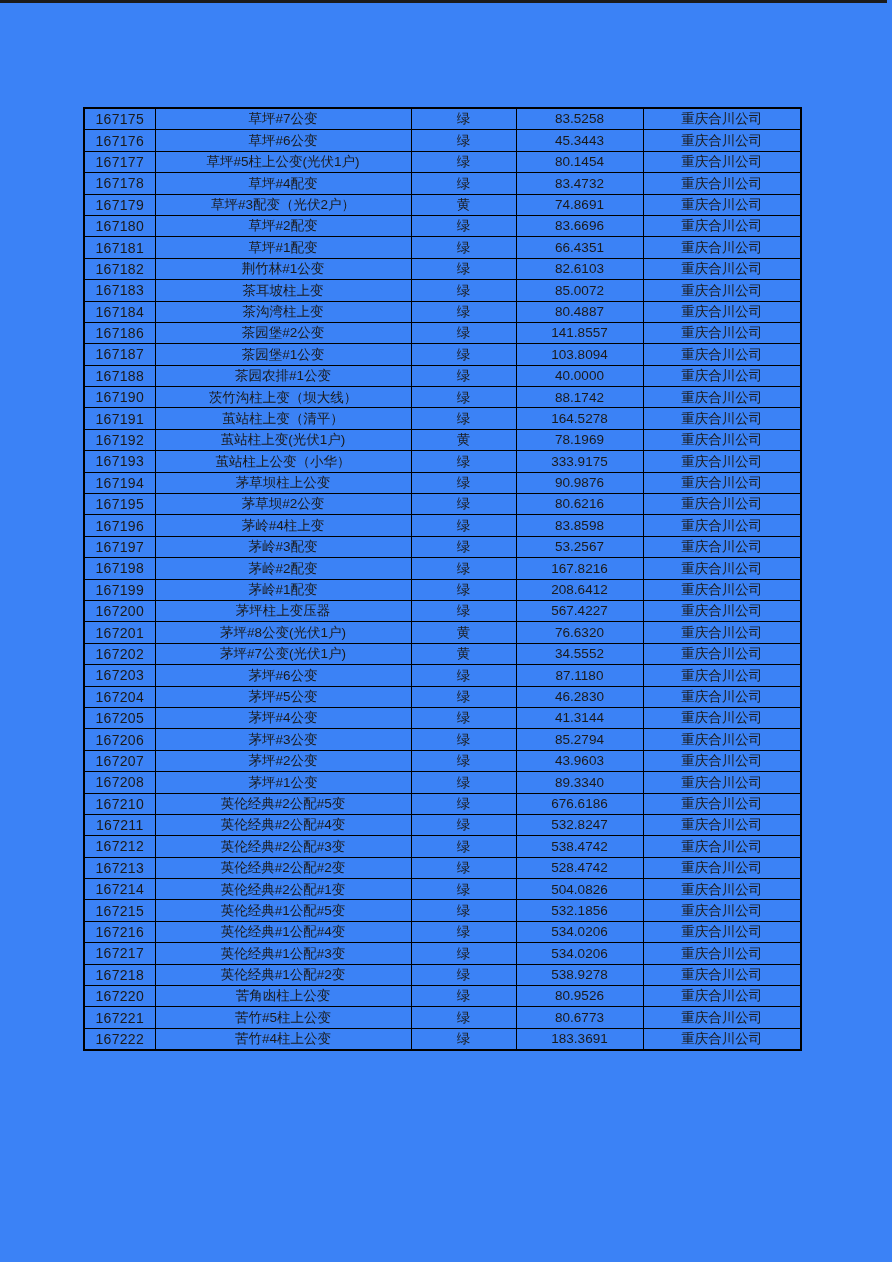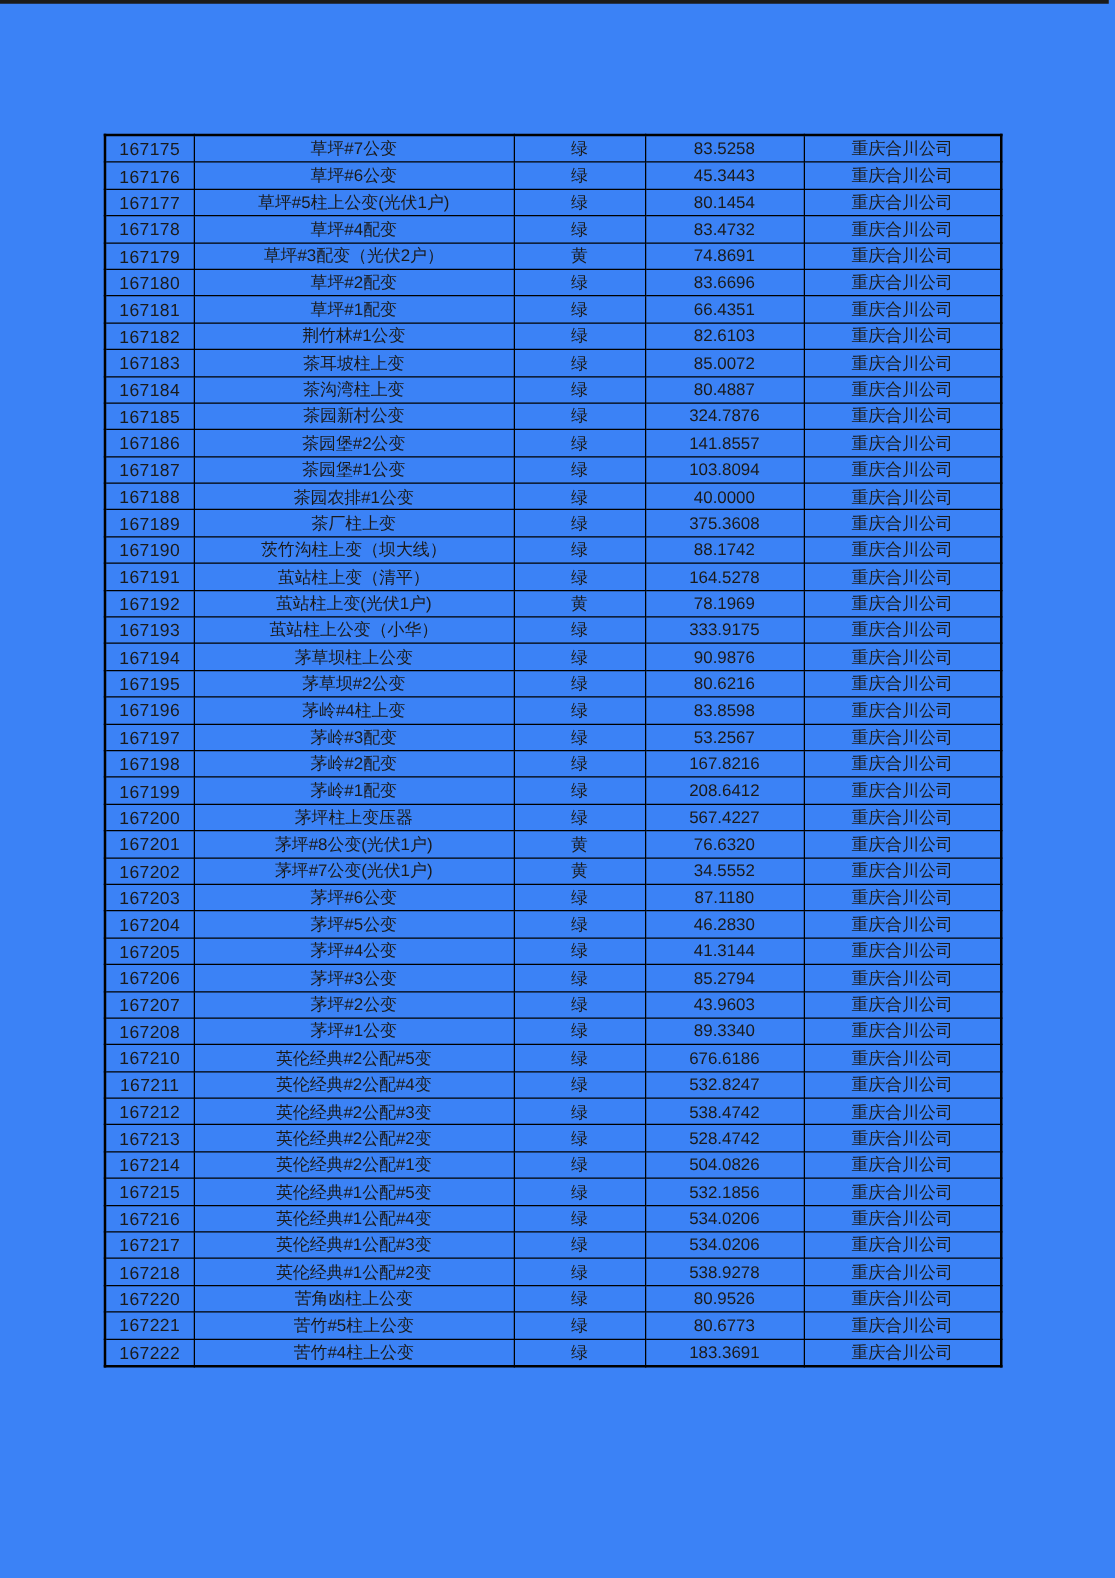--- a/index.html
+++ b/index.html
@@ -127,52 +127,38 @@
           <td class="cell-company">重庆合川公司</td>
         </tr>
         <tr>
           <td class="cell-id">167184</td>
           <td class="cell-name">茶沟湾柱上变</td>
           <td class="cell-status-color">绿</td>
           <td class="cell-value">80.4887</td>
           <td class="cell-company">重庆合川公司</td>
         </tr>
         <tr>
-          <td class="cell-id">167185</td>
-          <td class="cell-name">茶园新村公变</td>
-          <td class="cell-status-color">绿</td>
-          <td class="cell-value">324.7876</td>
-          <td class="cell-company">重庆合川公司</td>
-        </tr>
-        <tr>
           <td class="cell-id">167186</td>
           <td class="cell-name">茶园堡#2公变</td>
           <td class="cell-status-color">绿</td>
           <td class="cell-value">141.8557</td>
           <td class="cell-company">重庆合川公司</td>
         </tr>
         <tr>
           <td class="cell-id">167187</td>
           <td class="cell-name">茶园堡#1公变</td>
           <td class="cell-status-color">绿</td>
           <td class="cell-value">103.8094</td>
           <td class="cell-company">重庆合川公司</td>
         </tr>
         <tr>
           <td class="cell-id">167188</td>
           <td class="cell-name">茶园农排#1公变</td>
           <td class="cell-status-color">绿</td>
           <td class="cell-value">40.0000</td>
-          <td class="cell-company">重庆合川公司</td>
-        </tr>
-        <tr>
-          <td class="cell-id">167189</td>
-          <td class="cell-name">茶厂柱上变</td>
-          <td class="cell-status-color">绿</td>
-          <td class="cell-value">375.3608</td>
           <td class="cell-company">重庆合川公司</td>
         </tr>
         <tr>
           <td class="cell-id">167190</td>
           <td class="cell-name">茨竹沟柱上变（坝大线）</td>
           <td class="cell-status-color">绿</td>
           <td class="cell-value">88.1742</td>
           <td class="cell-company">重庆合川公司</td>
         </tr>
         <tr>

